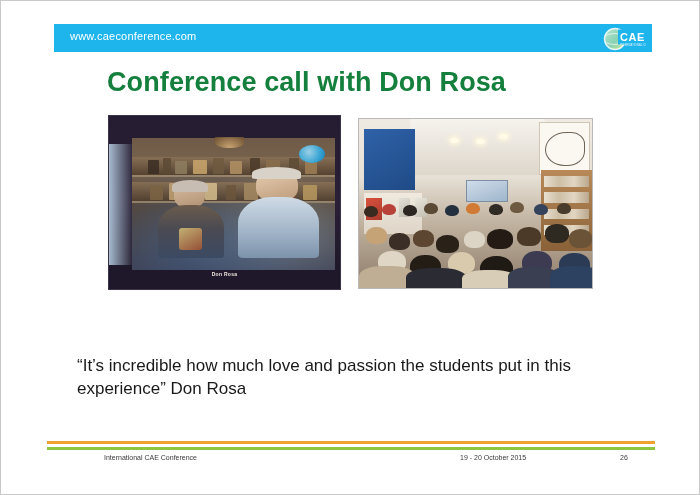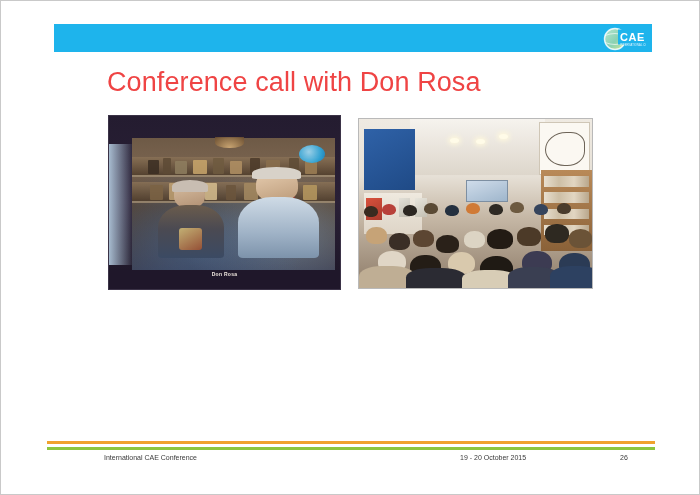--- a/index.html
+++ b/index.html
@@ -49,22 +49,22 @@
     height: 26px;
   }
   .logo svg { display: block; }
 
   
   .slide-title {
     position: absolute;
     left: 106px;
     top: 66px;
     font-size: 27px;
-    color: #ef4444;
-    font-weight: normal;
+    color: #15803d;
+    font-weight: bold;
     letter-spacing: 0.1px;
     white-space: nowrap;
   }
 
   
   .photo {
     position: absolute;
     overflow: hidden;
     background: #1a1522;
   }
@@ -300,20 +300,21 @@
     color: #3a3a3a;
     white-space: nowrap;
   }
 </style>
 </head>
 <body>
 
 <div id="slide">
 
   <div class="header-bar">
+    <div class="header-url">www.caeconference.com</div>
     <div class="logo">
       <svg width="46" height="26" viewBox="0 0 46 26">
         <defs>
           <linearGradient id="globeg" x1="0" y1="0" x2="1" y2="1">
             <stop offset="0%" stop-color="#bfe9cf"></stop>
             <stop offset="55%" stop-color="#8fd3b0"></stop>
             <stop offset="100%" stop-color="#d9e98f"></stop>
           </linearGradient>
         </defs>
         <circle cx="15" cy="14" r="10.5" fill="url(#globeg)" opacity="0.95"></circle>
@@ -439,20 +440,21 @@
         <div class="head-dot" style="left:37%;top:15%;width:6%;height:12%;background:#24303f"></div>
         <div class="head-dot" style="left:46%;top:13%;width:6%;height:12%;background:#d07a36"></div>
         <div class="head-dot" style="left:56%;top:14%;width:6%;height:12%;background:#2f2a24"></div>
         <div class="head-dot" style="left:65%;top:12%;width:6%;height:12%;background:#6d5a40"></div>
         <div class="head-dot" style="left:75%;top:14%;width:6%;height:12%;background:#35445c"></div>
         <div class="head-dot" style="left:85%;top:13%;width:6%;height:12%;background:#4a3c2c"></div>
       </div>
     </div>
   </div>
 
+  <div class="quote-block">“It’s incredible how much love and passion the students put in this experience” Don Rosa</div>
 
   <div class="rule-orange"></div>
   <div class="rule-green"></div>
   <div class="footer-left">International CAE Conference</div>
   <div class="footer-center">19 - 20 October 2015</div>
   <div class="footer-page">26</div>
 
 </div>
 
 </body></html>

